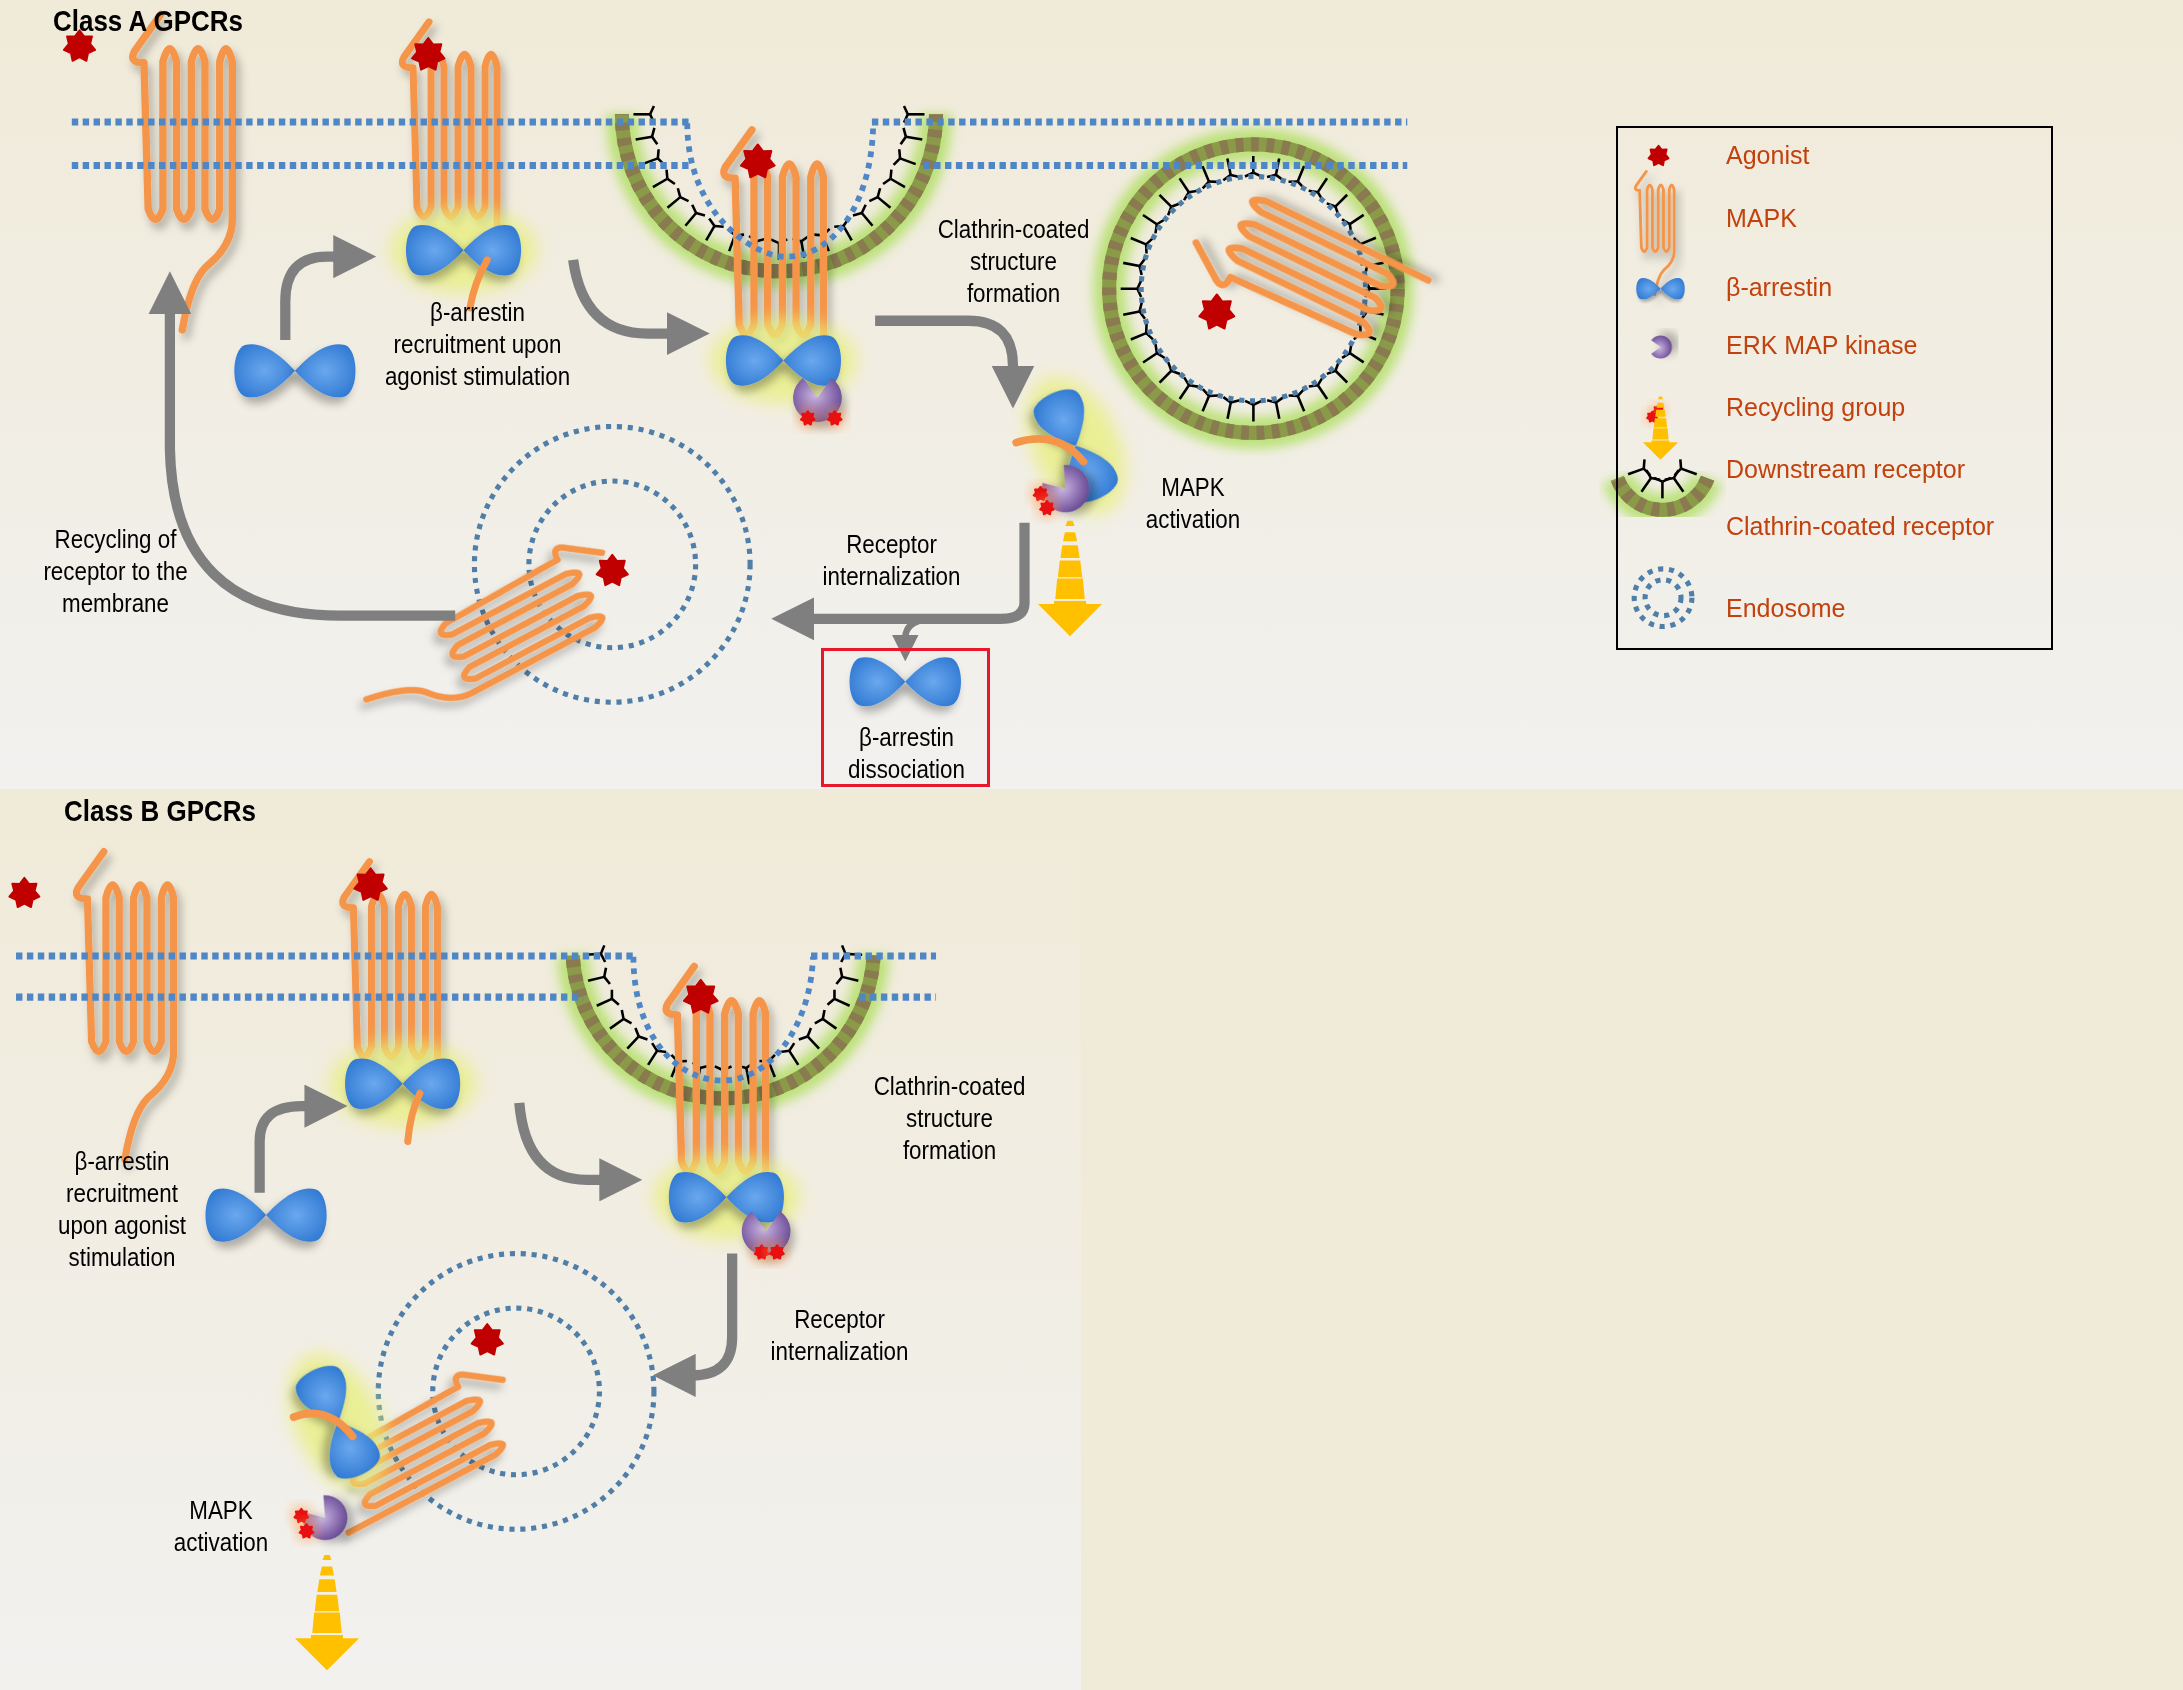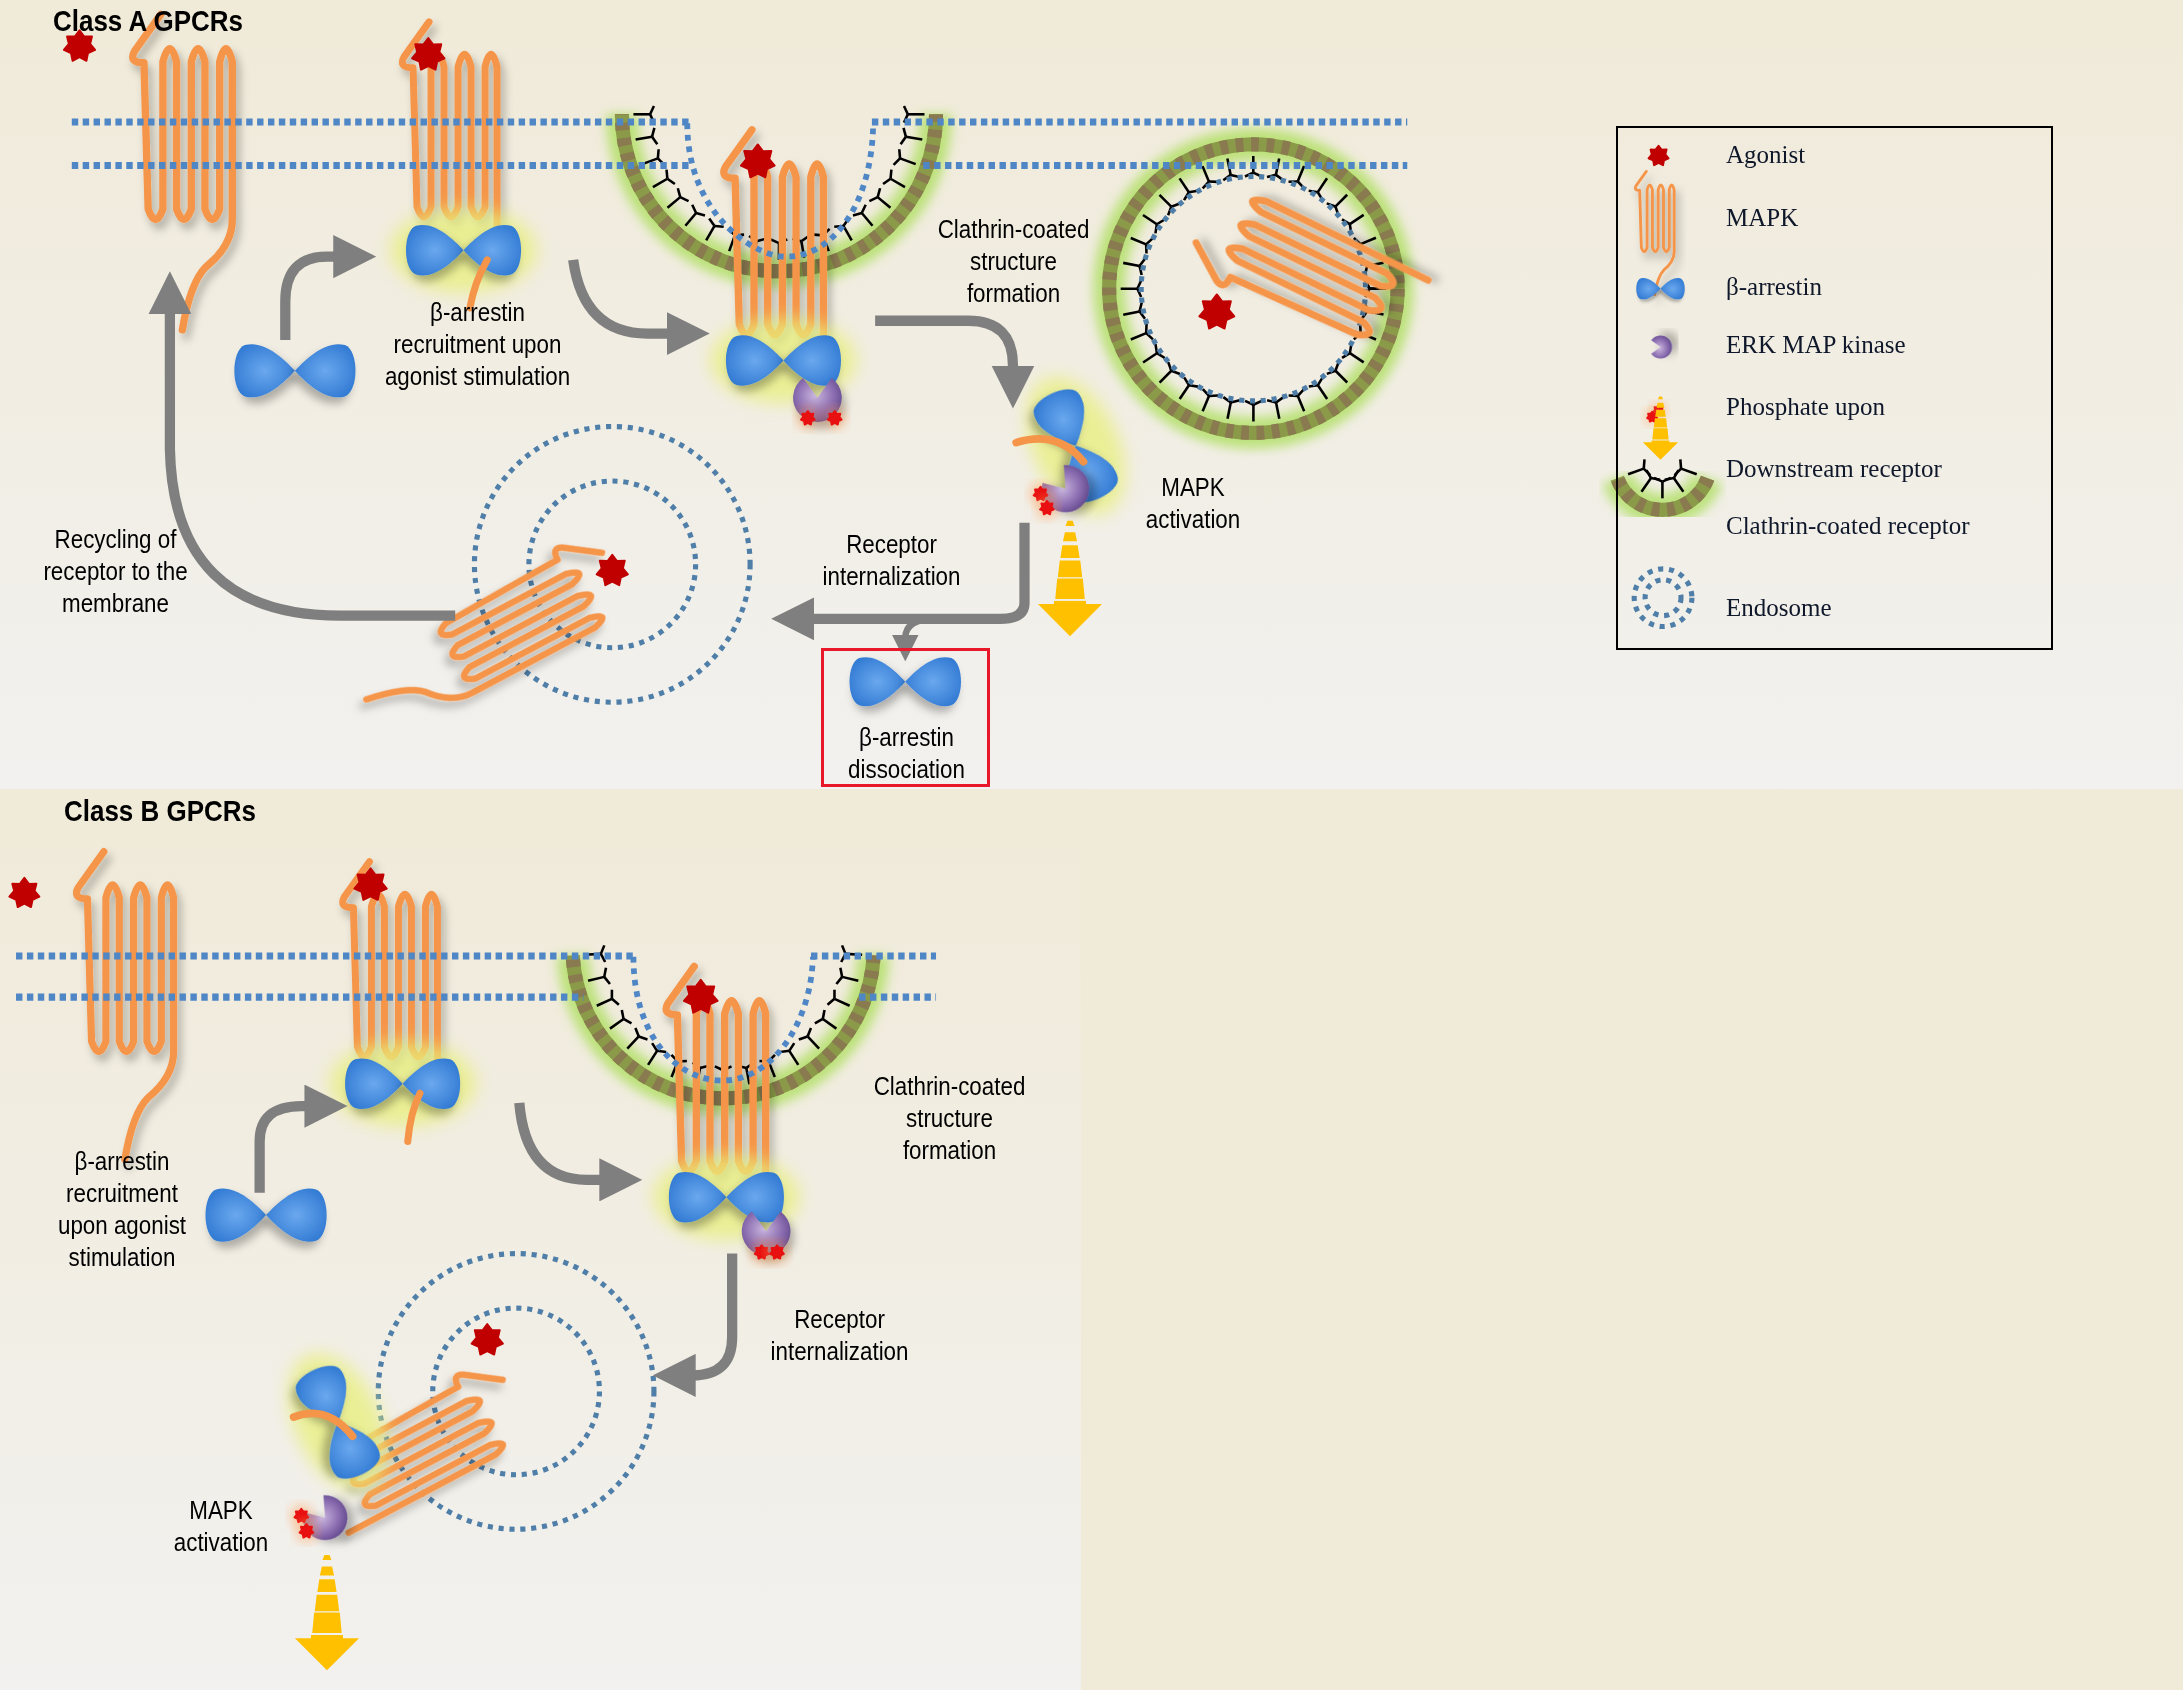--- a/index.html
+++ b/index.html
@@ -2,21 +2,21 @@
 <html style="font-size:10.3px"><head>
 <meta charset="utf-8">
 <style>
   html, body { margin: 0; padding: 0; }
   body { width: 2183px; height: 1691px; overflow: hidden; background: #f0ead8; font-family: "Liberation Sans", sans-serif; }
   #stage { position: absolute; left: 0; top: 0; width: 2183px; height: 1605px; }
   svg { position: absolute; left: 0; top: 0; }
   .lbl { position: absolute; color: #000; font-family: "Liberation Sans", sans-serif; font-size: 26px; line-height: 32px; text-align: center; white-space: nowrap; transform: scaleX(0.86); transform-origin: center top; }
   .title { position: absolute; font-family: "Liberation Sans", sans-serif; font-weight: bold; font-size: 29.5px; color: #000; white-space: nowrap; transform: scaleX(0.88); transform-origin: left top; }
   .legend-box { position: absolute; left: 1616px; top: 126px; width: 433px; height: 520px; border: 2.6px solid #000; }
-  .legend-label { position: absolute; left: 1726px; font-family: Liberation Serif, serif; font-size: 25px; color: #0f172a; white-space: nowrap; }
+  .legend-label { position: absolute; left: 1726px; font-family: Liberation Sans, sans-serif; font-size: 25px; color: #c2410c; white-space: nowrap; }
   .redbox { position: absolute; left: 821px; top: 648px; width: 169px; height: 139px; border: 3.8px solid #e8182a; box-sizing: border-box; }
 </style>
 </head>
 <body>
 
 <div id="stage">
 <svg id="fig" width="2183" height="1691" viewBox="0 0 3405 2637">
   <defs>
     <linearGradient id="bgA" x1="0" y1="0" x2="0" y2="1">
       <stop offset="0" stop-color="#f0ead8"></stop>
@@ -688,21 +688,21 @@
 <div class="lbl" style="left:823px; top:721px; width:167px;">
   <div>β-arrestin</div>
   <div>dissociation</div>
 </div>
 
 <div class="legend-box"></div>
 <div class="legend-label" style="top:141px;">Agonist</div>
 <div class="legend-label" style="top:204px;">MAPK</div>
 <div class="legend-label" style="top:273px;">β-arrestin</div>
 <div class="legend-label" style="top:331px;">ERK MAP kinase</div>
-<div class="legend-label" style="top:393px;">Phosphate upon</div>
+<div class="legend-label" style="top:393px;">Recycling group</div>
 <div class="legend-label" style="top:455px;">Downstream receptor</div>
 <div class="legend-label" style="top:512px;">Clathrin-coated receptor</div>
 <div class="legend-label" style="top:594px;">Endosome</div>
 
 <div class="title" style="left:64px; top:794px;">Class B GPCRs</div>
 <div class="lbl" style="left:26px; top:1145px; width:192px;">
   <div>β-arrestin</div>
   <div>recruitment</div>
   <div>upon agonist</div>
   <div>stimulation</div>

